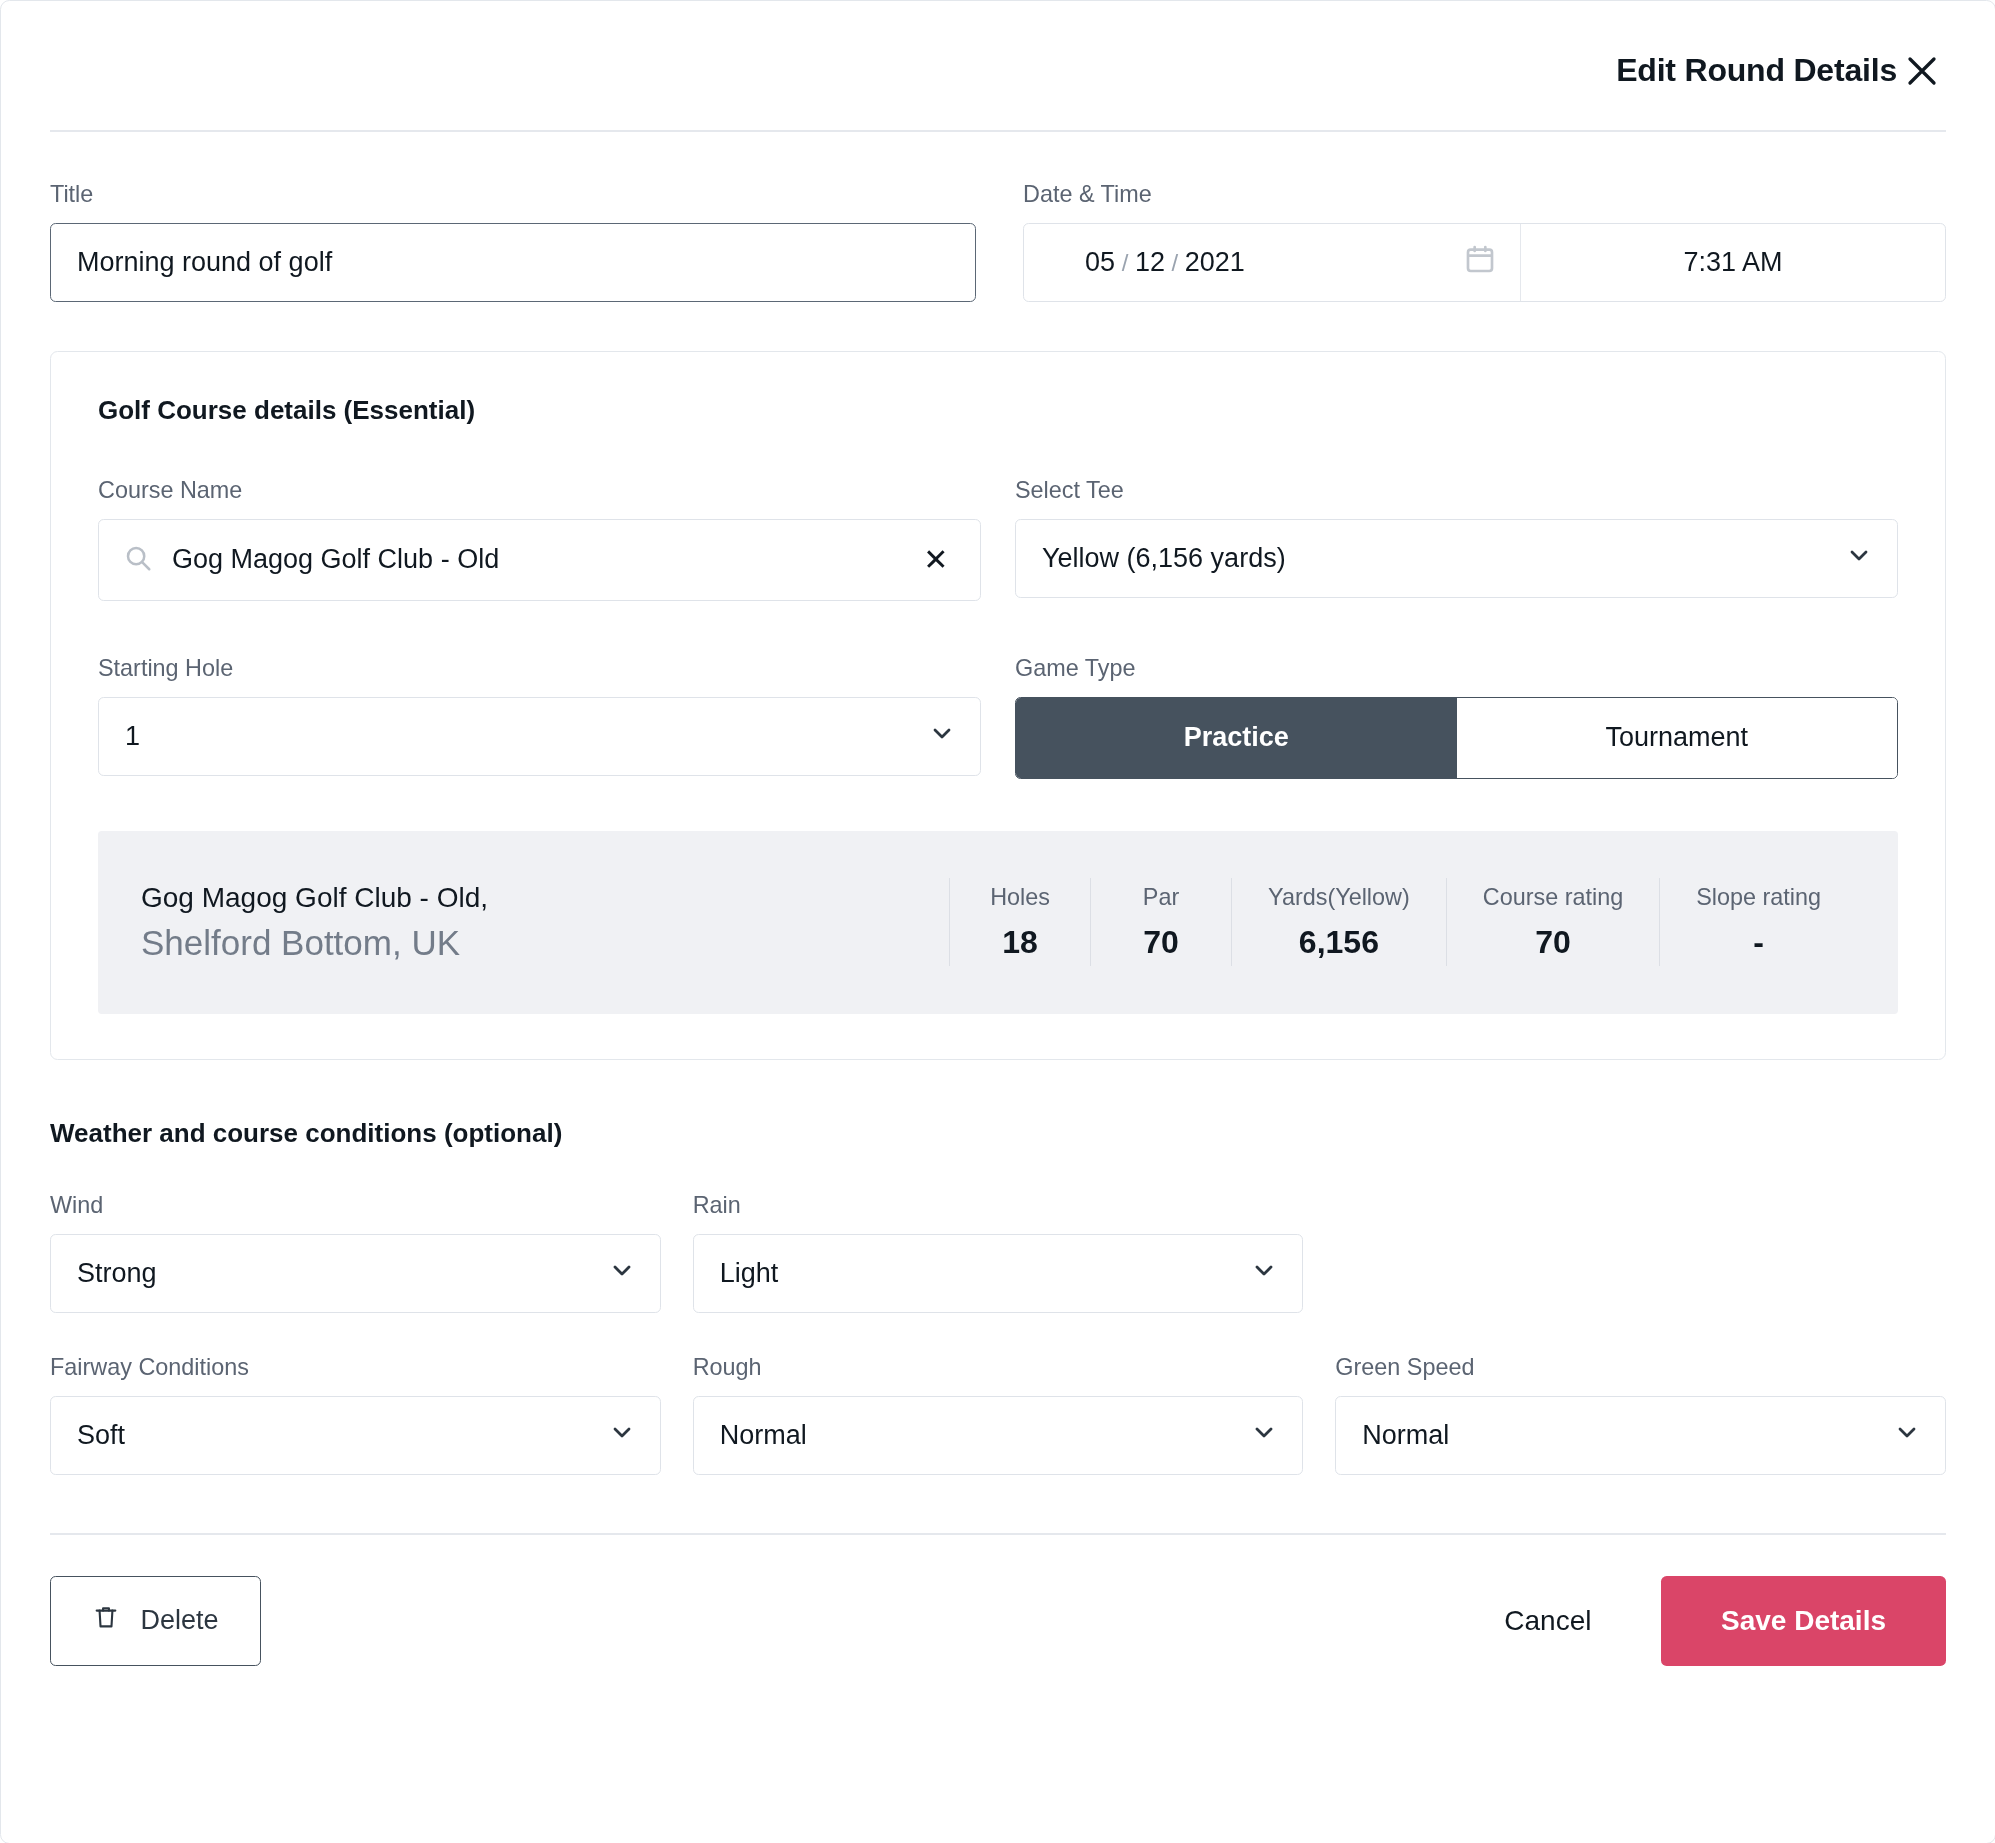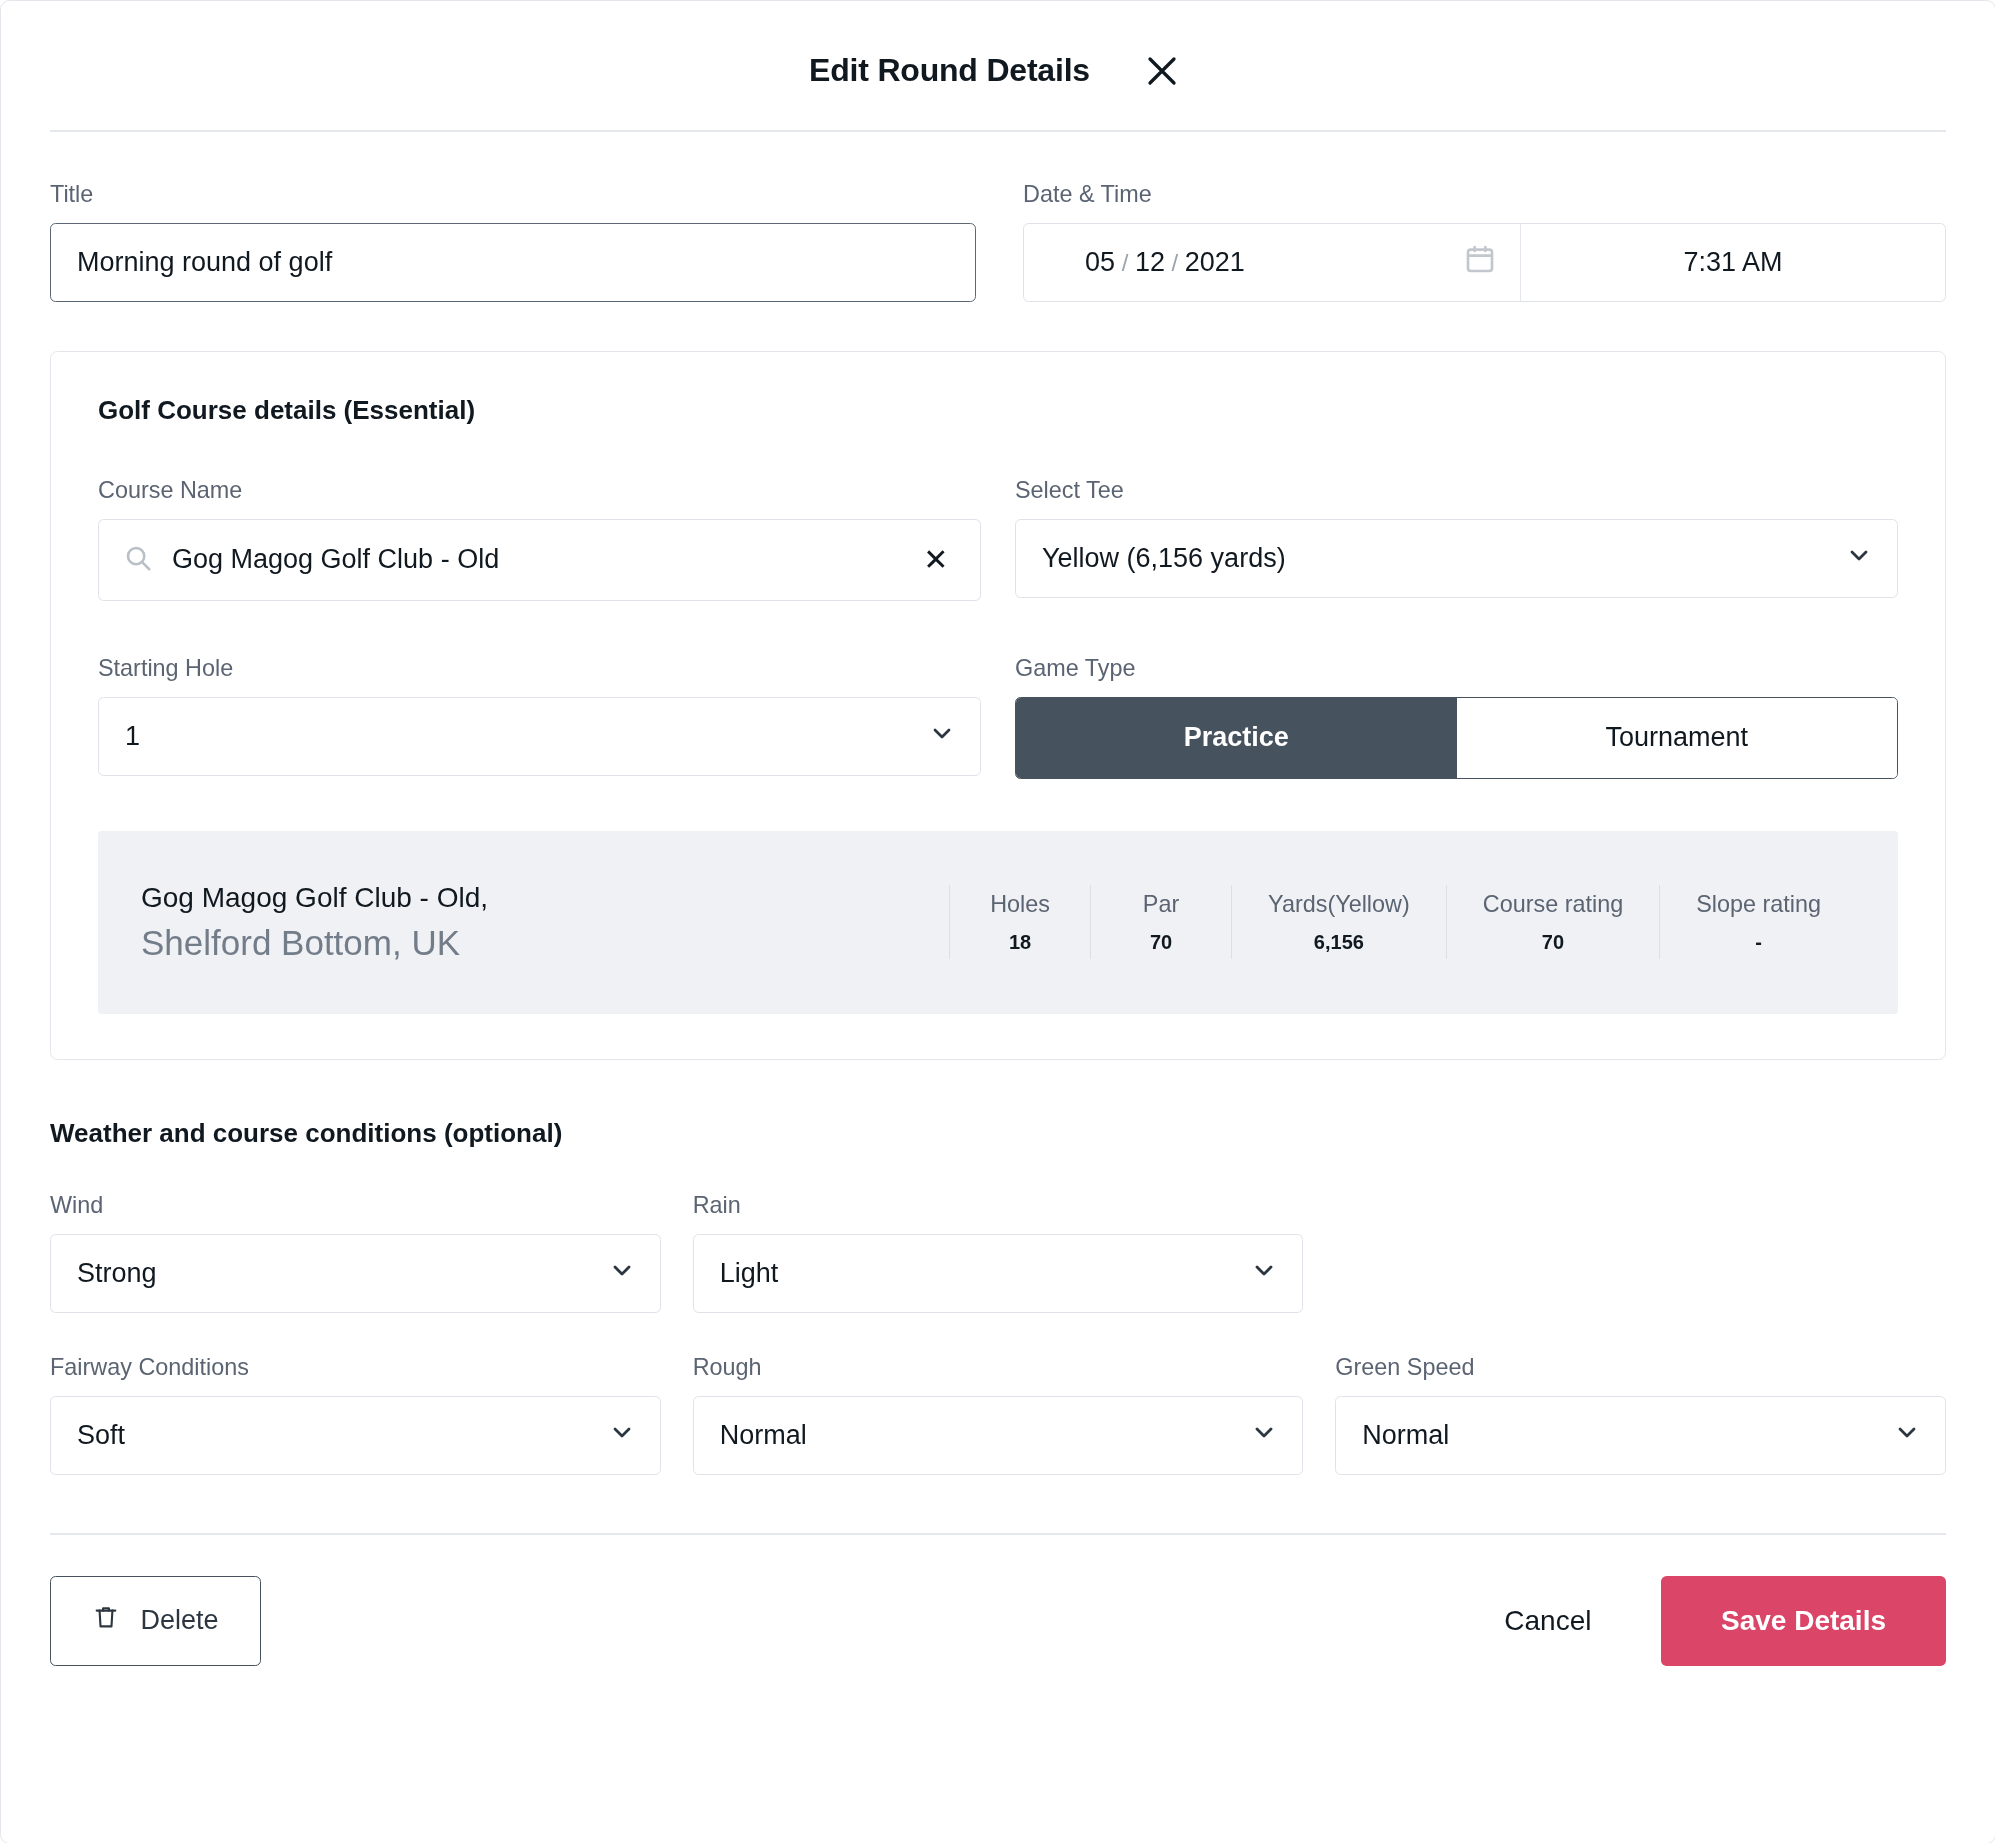--- a/index.html
+++ b/index.html
@@ -15,22 +15,22 @@
     position: relative;
     width: 1996px; height: 1844px;
     background: #fff;
     border: 1.9px solid #e3e7ec;
     border-radius: 9.4px;
     padding: 0 49px;
   }
 
   
   .modal-header {
-    display: flex; align-items: center; justify-content: center;
-    padding-top: 45px; padding-bottom: 0; gap: 48px;
+    display: flex; align-items: center; justify-content: flex-end;
+    padding-top: 45px; padding-bottom: 0;
   }
   .modal-title {
     font-size: 32px; font-weight: 700; color: #101820;
     letter-spacing: -0.2px;
   }
   .close-btn {
     width: 49px; height: 49px;
     display: flex; align-items: center; justify-content: center;
     cursor: pointer; background: none; border: none;
   }
@@ -132,21 +132,21 @@
   .stats-name .n1 {
     font-size: 28px; font-weight: 400; color: #101820; margin-bottom: 9.4px;
   }
   .stats-name .n2 { font-size: 35px; color: #737c89; }
   .stat {
     text-align: center; padding: 5.6px 36px;
     border-left: 1.9px solid #dcdfe5;
     min-width: 141px;
   }
   .stat .k { font-size: 23.4px; color: #5b6472; margin-bottom: 13px; }
-  .stat .v { font-size: 20px; font-weight: 700; color: #101820; }
+  .stat .v { font-size: 32px; font-weight: 700; color: #101820; }
 
   
   .weather-heading {
     margin-top: 58px;
     font-size: 26px; font-weight: 700; color: #101820;
   }
   .weather-grid {
     margin-top: 43px;
     display: grid; grid-template-columns: repeat(3, 1fr);
     column-gap: 32px; row-gap: 41px;

